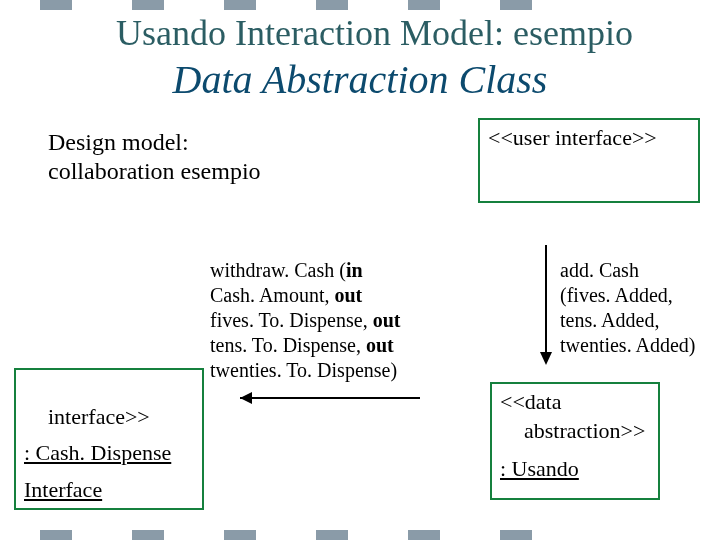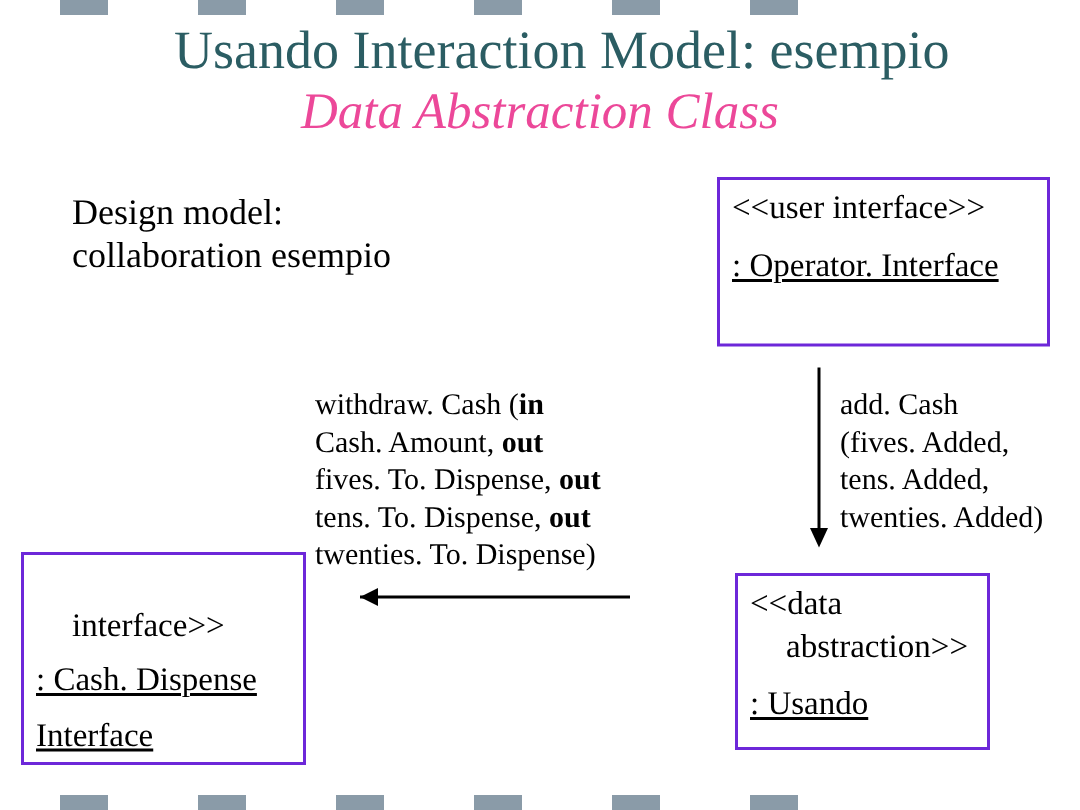--- a/index.html
+++ b/index.html
@@ -23,35 +23,35 @@
   }
   .title {
     font-size: 36px;
     color: #2b5d63;
     text-align: center;
     margin-top: 4px;
     line-height: 1.1;
     margin-left: 29px;
   }
   .subtitle {
-    font-size: 34px;
+    font-size: 40px;
     font-style: italic;
-    color: #ec4899;
+    color: #0c4a6e;
     text-align: center;
     margin-top: 2px;
   }
   .text-block {
     position: absolute;
     font-size: 24px;
     color: #000;
     line-height: 1.2;
   }
   .box {
     position: absolute;
-    border: 2px solid #6d28d9;
+    border: 2px solid #15803d;
     font-size: 22px;
     padding: 4px 8px;
     line-height: 1.3;
   }
   .underline { text-decoration: underline; }
   .msg {
     position: absolute;
     font-size: 20px;
     line-height: 1.25;
   }
@@ -79,21 +79,20 @@
 <div class="subtitle">Data Abstraction Class</div>
 
 <div class="text-block" style="left:28px; top:128px;margin-left:20px;">
   <div>Design model:</div>
   <div>collaboration esempio</div>
 </div>
 
 <div class="box" style="left:478px; top:118px; width:222px;">
   <div>&lt;&lt;user interface&gt;&gt;</div>
   <div style="height:10px;"></div>
-  <div class="underline">: Operator. Interface</div>
   <div style="height:34px;"></div>
 </div>
 
 <div class="msg" style="left:210px; top:258px; width:260px;">
   withdraw. Cash (<b>in</b><br>
   Cash. Amount, <b>out</b><br>
   fives. To. Dispense, <b>out</b><br>
   tens. To. Dispense, <b>out</b><br>
   twenties. To. Dispense)
 </div>

